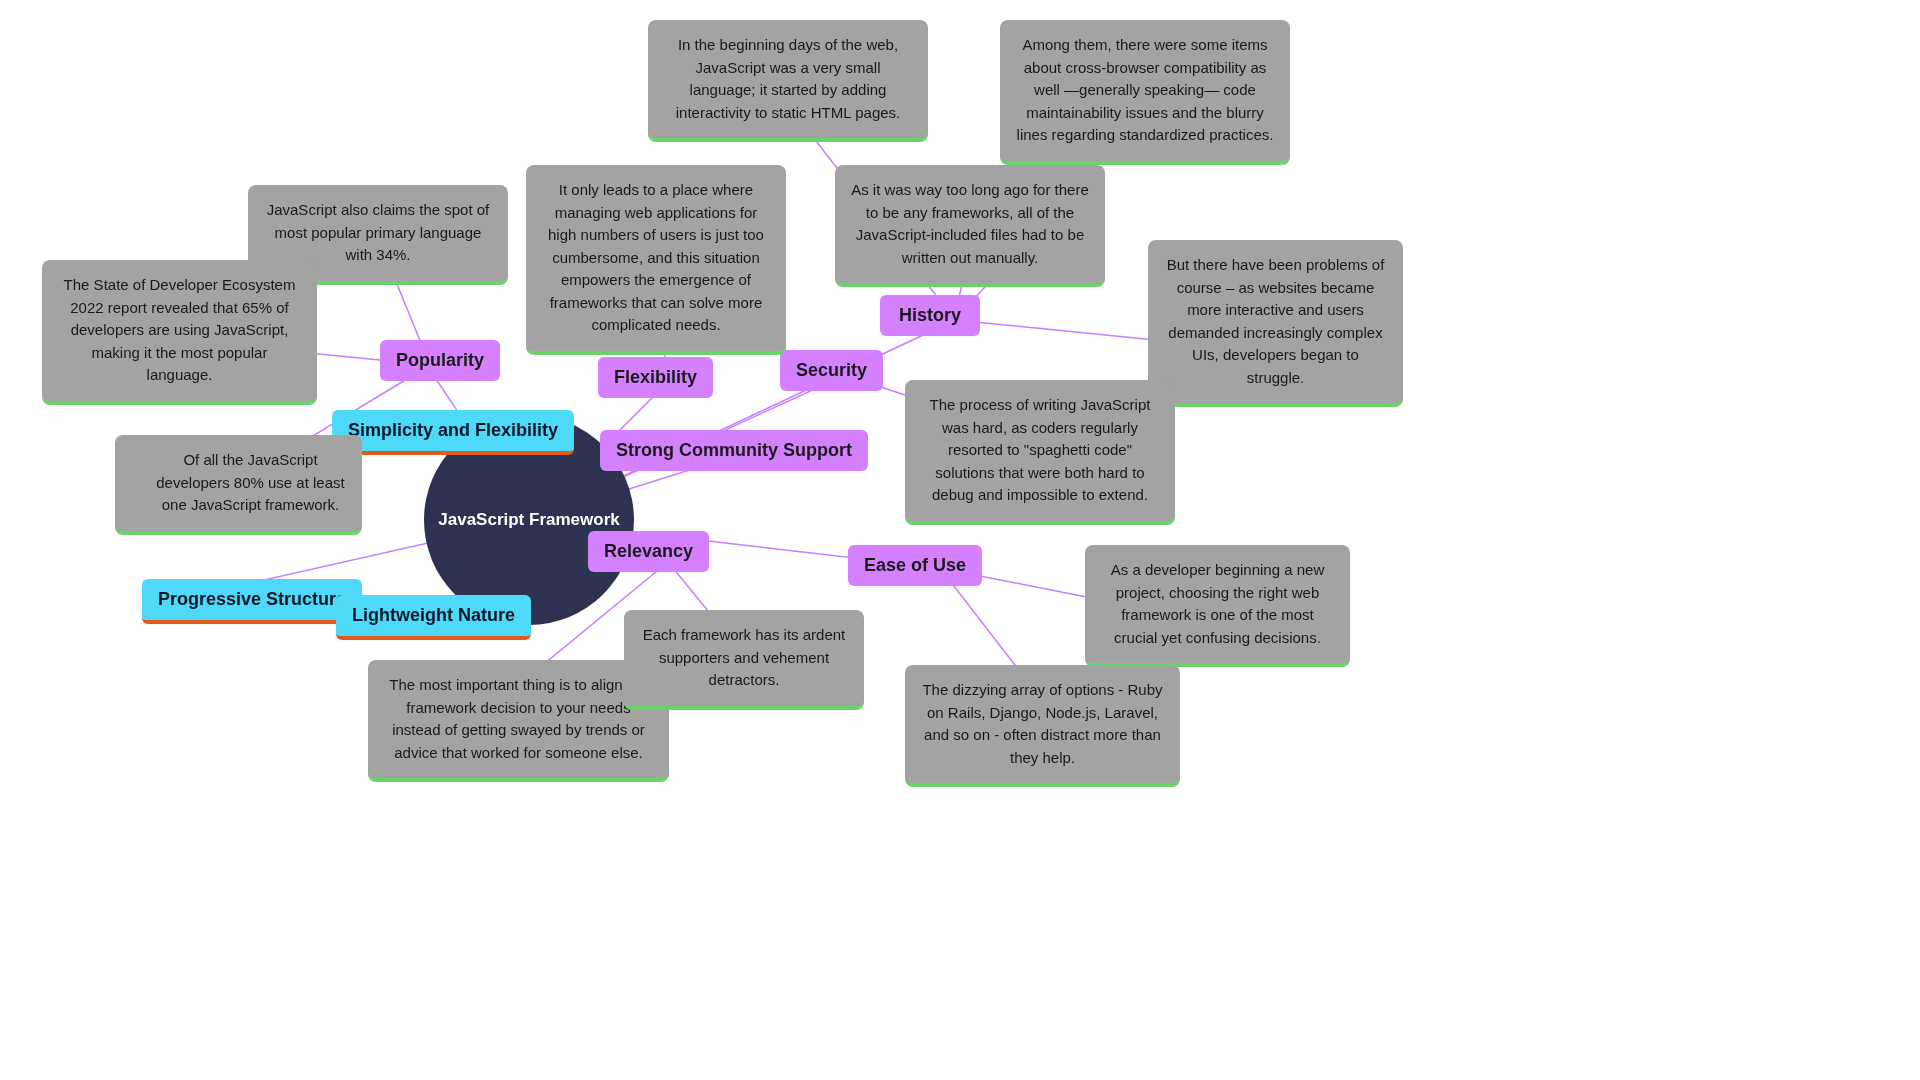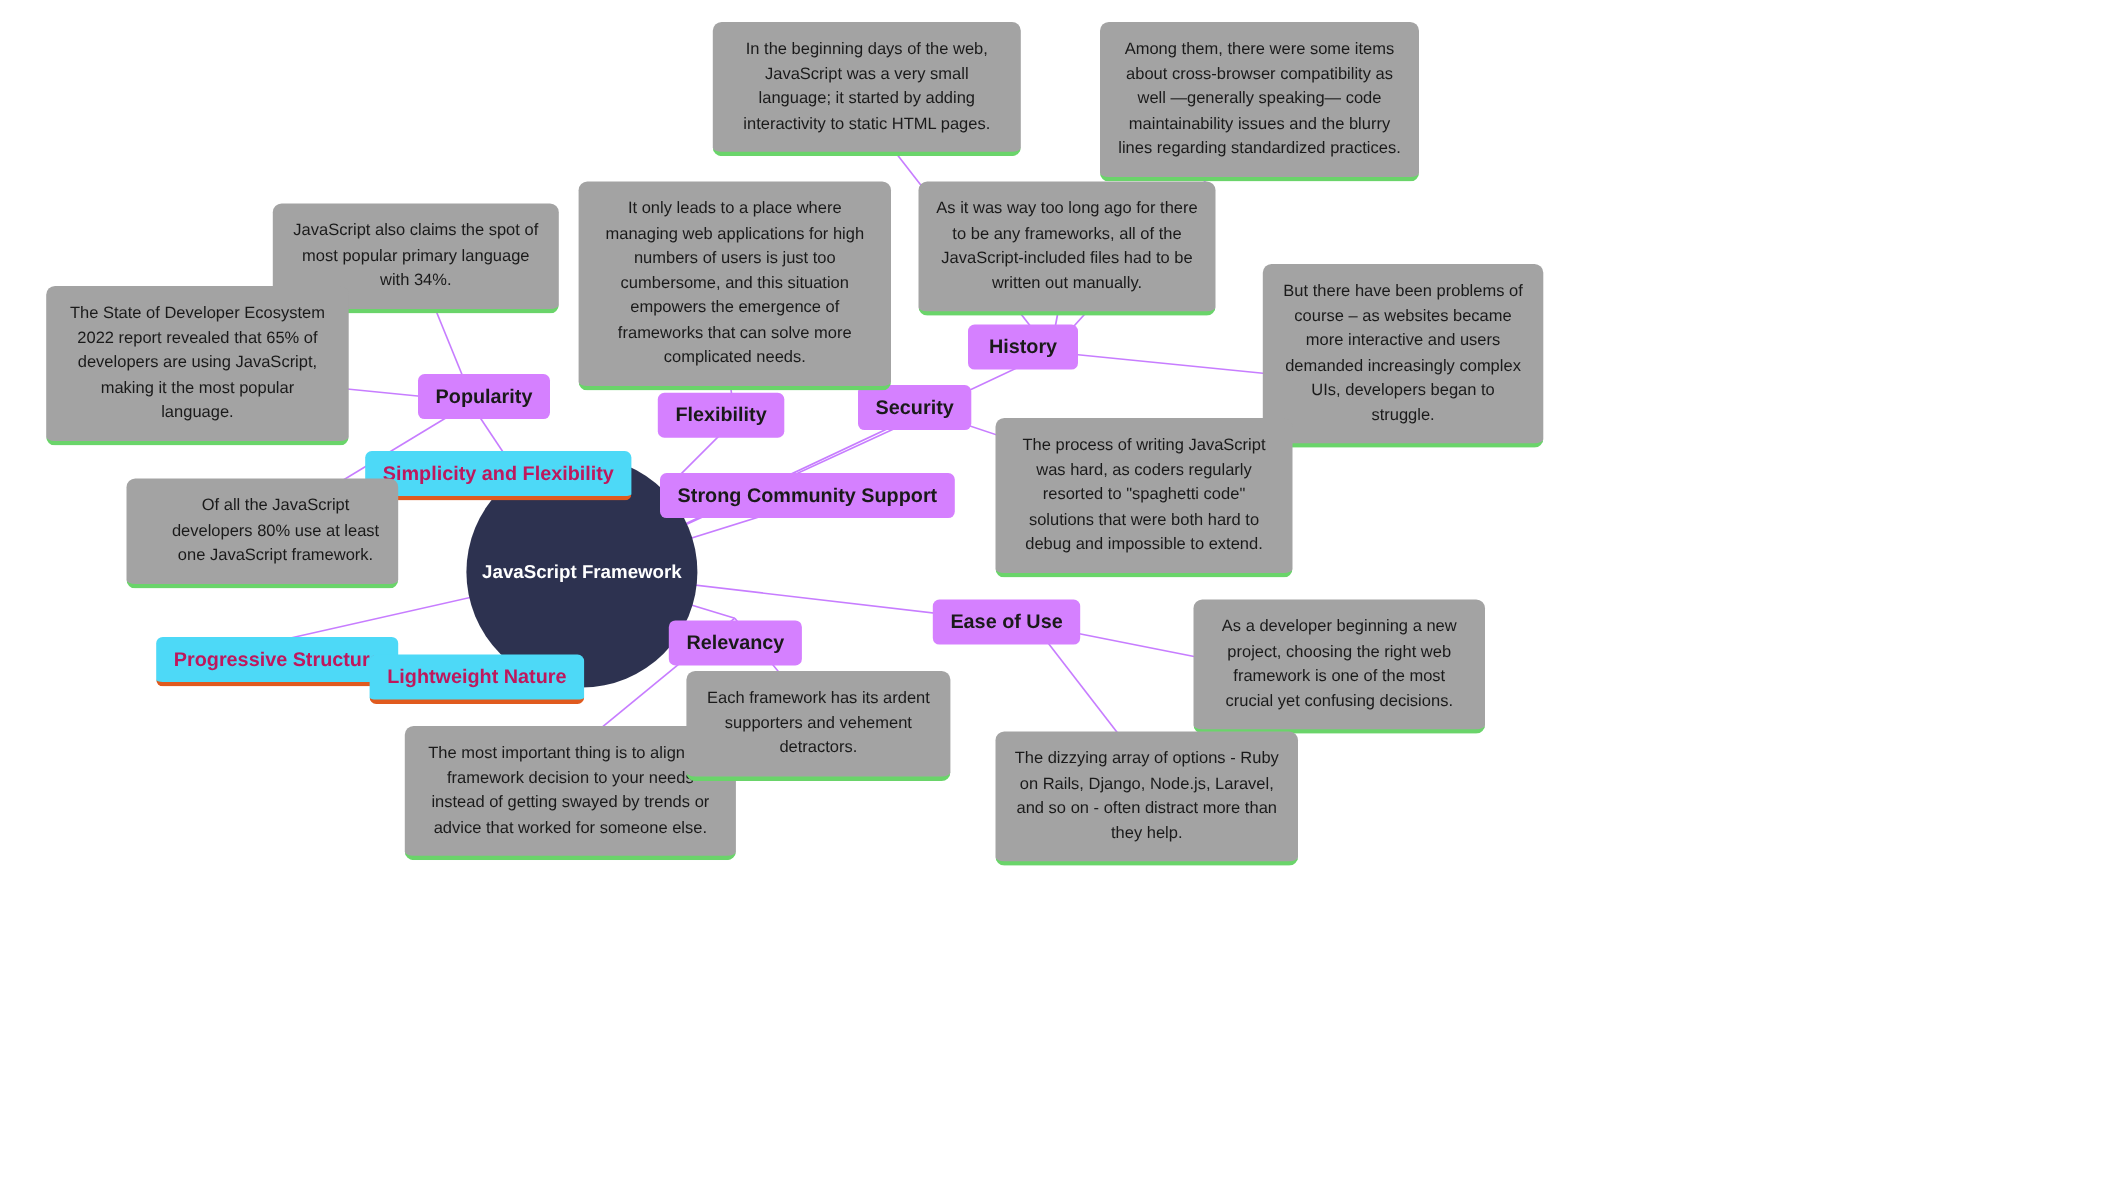--- a/index.html
+++ b/index.html
@@ -52,21 +52,21 @@
       text-align: center;
       min-width: 100px;
     }
 
     .topic-highlight-blue {
       background: #4dd9f7;
       border-radius: 6px;
       padding: 10px 16px;
       font-size: 18px;
       font-weight: 600;
-      color: #be185d;
+      color: #0f172a;
       text-align: center;
       border-bottom: 4px solid #e05a1e;
     }
 
     .desc-node {
       background: #a3a3a3;
       border-radius: 8px;
       padding: 14px 16px;
       font-size: 15px;
       color: #1a1a1a;
@@ -76,28 +76,28 @@
     }
 
     
     #node-center { left: 424px; top: 415px; }
     #node-popularity { left: 380px; top: 340px; }
     #node-flexibility { left: 598px; top: 357px; }
     #node-security { left: 780px; top: 350px; }
     #node-history { left: 880px; top: 295px; }
     #node-simplicity { left: 332px; top: 410px; }
     #node-strong-community { left: 600px; top: 430px; }
-    #node-relevancy { left: 588px; top: 564px; margin-left: 20px; }
+    #node-relevancy { left: 588px; top: 531px; }
     #node-ease-of-use { left: 848px; top: 545px; }
     #node-progressive { left: 142px; top: 579px; }
     #node-lightweight { left: 336px; top: 595px; }
 
     #desc-begin { left: 648px; top: 20px; width: 280px; }
     #desc-among { left: 1000px; top: 20px; width: 290px; }
-    #desc-leads { left: 526px; top: 165px; width: 284px; }
+    #desc-leads { left: 526px; top: 165px; width: 260px; }
     #desc-asit { left: 835px; top: 165px; width: 270px; }
     #desc-popular-lang { left: 1148px; top: 240px; width: 255px; }
     #desc-claims { left: 248px; top: 185px; width: 260px; }
     #desc-state { left: 42px; top: 260px; width: 275px; }
     #desc-80percent { left: 115px; top: 435px; width: 247px; padding-left: 40px; }
     #desc-process { left: 905px; top: 380px; width: 270px; }
     #desc-most-important { left: 368px; top: 660px; width: 301px; }
     #desc-each-framework { left: 624px; top: 610px; width: 240px; }
     #desc-developer-beginning { left: 1085px; top: 545px; width: 265px; }
     #desc-dizzying { left: 905px; top: 665px; width: 275px; }

